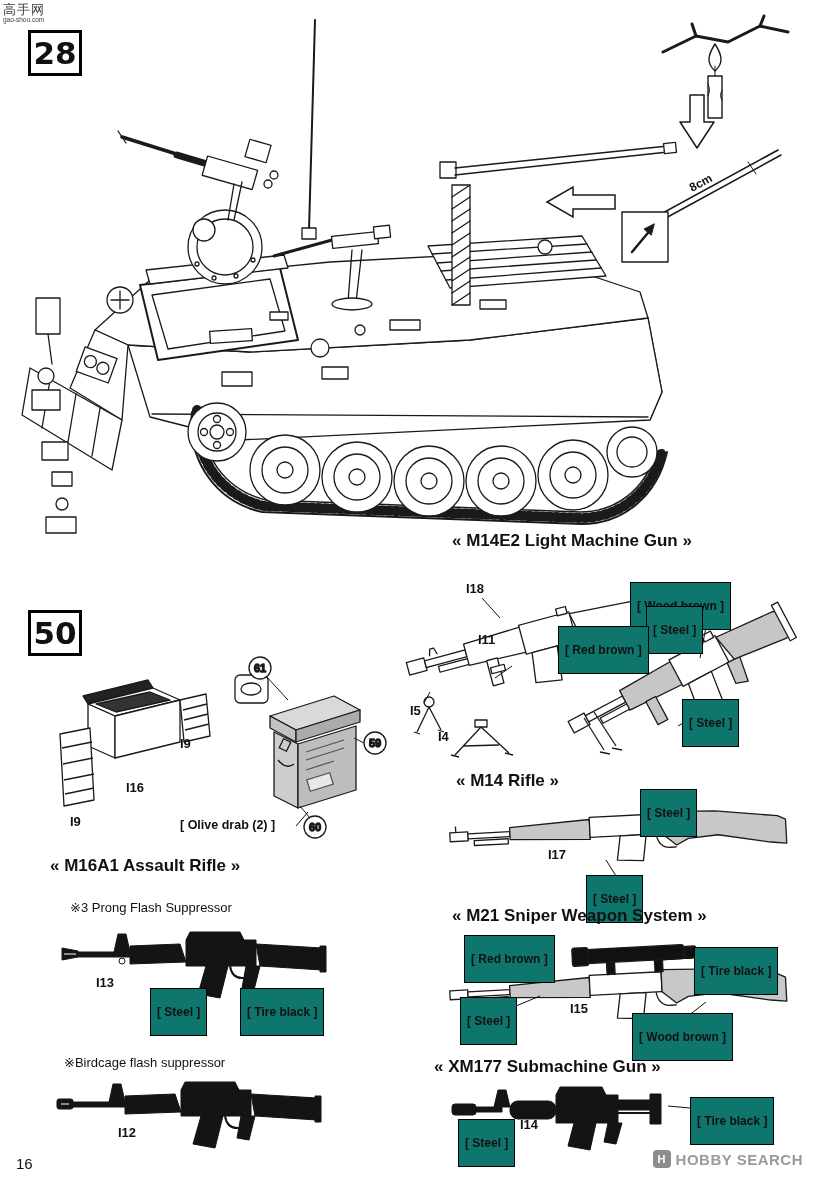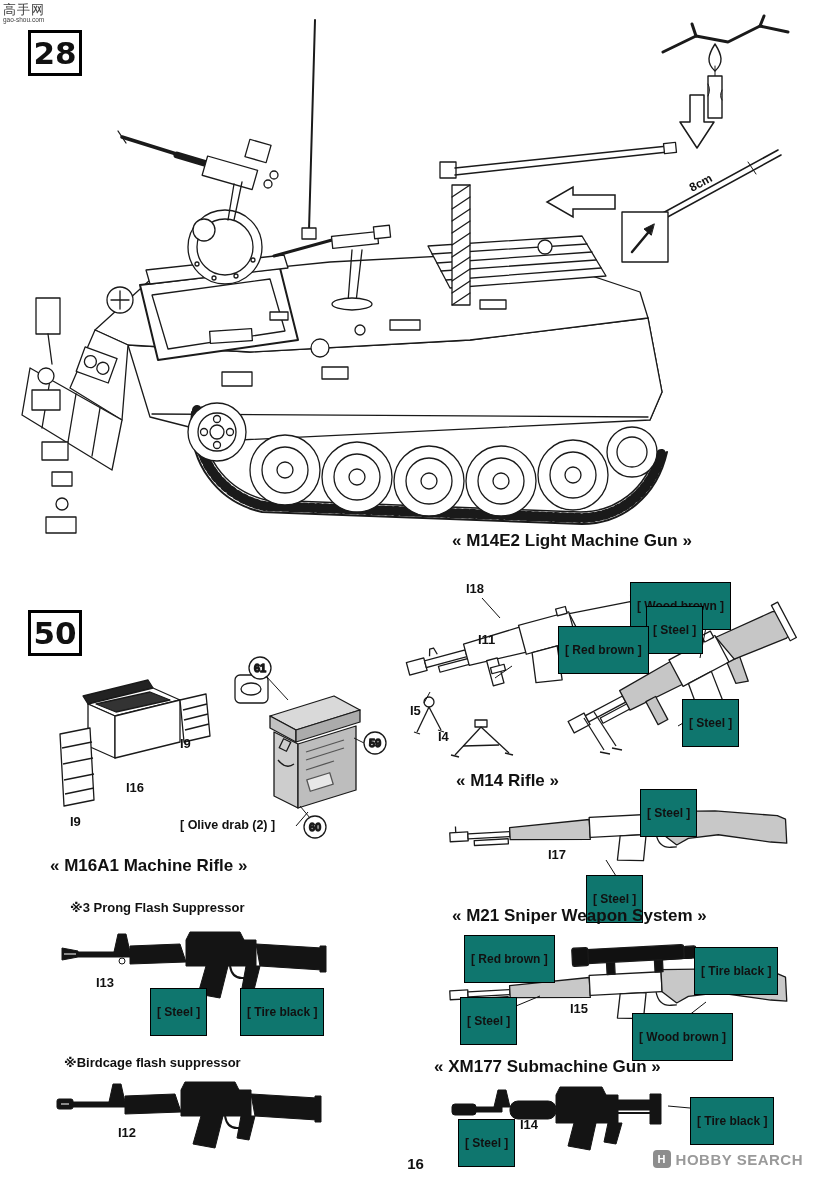--- a/index.html
+++ b/index.html
@@ -8,25 +8,25 @@
        font-family:"Liberation Sans","DejaVu Sans",sans-serif;color:#111}
   .abs{position:absolute}
   .stepbox{border:3px solid #000;width:54px;height:46px;display:flex;align-items:center;
            justify-content:center;font-size:31px;font-weight:bold;background:#fff;z-index:12;
            font-family:"DejaVu Sans",sans-serif}
   .title{font-size:17px;font-weight:bold;white-space:nowrap;z-index:10}
   .part{font-size:13px;font-weight:bold;white-space:nowrap;z-index:10}
   .paintbox{border:1.5px solid #000;padding:16px 6px;font-size:12px;font-weight:bold;
             background:#0f766e;white-space:nowrap;z-index:10;display:inline-block}
   .painttext{font-size:12.5px;font-weight:bold;white-space:nowrap;z-index:10}
-  .note{font-size:13px;font-weight:bold;white-space:nowrap;z-index:10}
+  .note{font-size:13px;font-weight:normal;white-space:nowrap;z-index:10}
   .wm{z-index:15;line-height:1.05;color:#404040;font-weight:normal}
   .wm .l1{font-size:13px;letter-spacing:1px}
   .wm .l2{font-size:6.5px}
-  .pageno{left:16px;right:0;text-align:center;font-size:15px;font-weight:bold;z-index:10}
+  .pageno{left:16px;right:0;font-size:15px;font-weight:normal;z-index:10}
   .brand{display:flex;align-items:center;gap:5px;z-index:10}
   .brand .bicon{width:18px;height:18px;background:#8d8d8d;border-radius:4px;color:#fff;
                 font-size:11px;font-weight:bold;display:flex;align-items:center;justify-content:center}
   .brand .btxt{color:#9a9a9a;font-size:15px;font-weight:bold;letter-spacing:.5px}
   svg{display:block;overflow:visible}
   .overlay{pointer-events:none;z-index:5}
   svg text{font-family:"Liberation Sans","DejaVu Sans",sans-serif;font-weight:bold;fill:#111}
 </style>
 </head>
 <body>
@@ -487,21 +487,21 @@
 <div class="abs part" style="left:180px;top:736px">I9</div>
 <div class="abs part" style="left:126px;top:780px">I16</div>
 <div class="abs part" style="left:70px;top:814px">I9</div>
 <div class="abs painttext" style="left:180px;top:818px">[ Olive drab (2) ]</div>
 
 <div class="abs title" style="left:456px;top:771px">« M14 Rifle »</div>
 <div class="abs paintbox" style="left:640px;top:789px">[ Steel ]</div>
 <div class="abs part" style="left:548px;top:847px">I17</div>
 <div class="abs paintbox" style="left:586px;top:875px">[ Steel ]</div>
 
-<div class="abs title" style="left:50px;top:856px">« M16A1 Machine Rifle »</div>
+<div class="abs title" style="left:50px;top:856px">« M16A1 Assault Rifle »</div>
 <div class="abs note" style="left:70px;top:900px">※3 Prong Flash Suppressor</div>
 <div class="abs part" style="left:96px;top:975px">I13</div>
 <div class="abs paintbox" style="left:150px;top:988px">[ Steel ]</div>
 <div class="abs paintbox" style="left:240px;top:988px">[ Tire black ]</div>
 <div class="abs note" style="left:64px;top:1055px">※Birdcage flash suppressor</div>
 <div class="abs part" style="left:118px;top:1125px">I12</div>
 
 <div class="abs title" style="left:452px;top:906px">« M21 Sniper Weapon System »</div>
 <div class="abs paintbox" style="left:464px;top:935px">[ Red brown ]</div>
 <div class="abs paintbox" style="left:694px;top:947px">[ Tire black ]</div>

